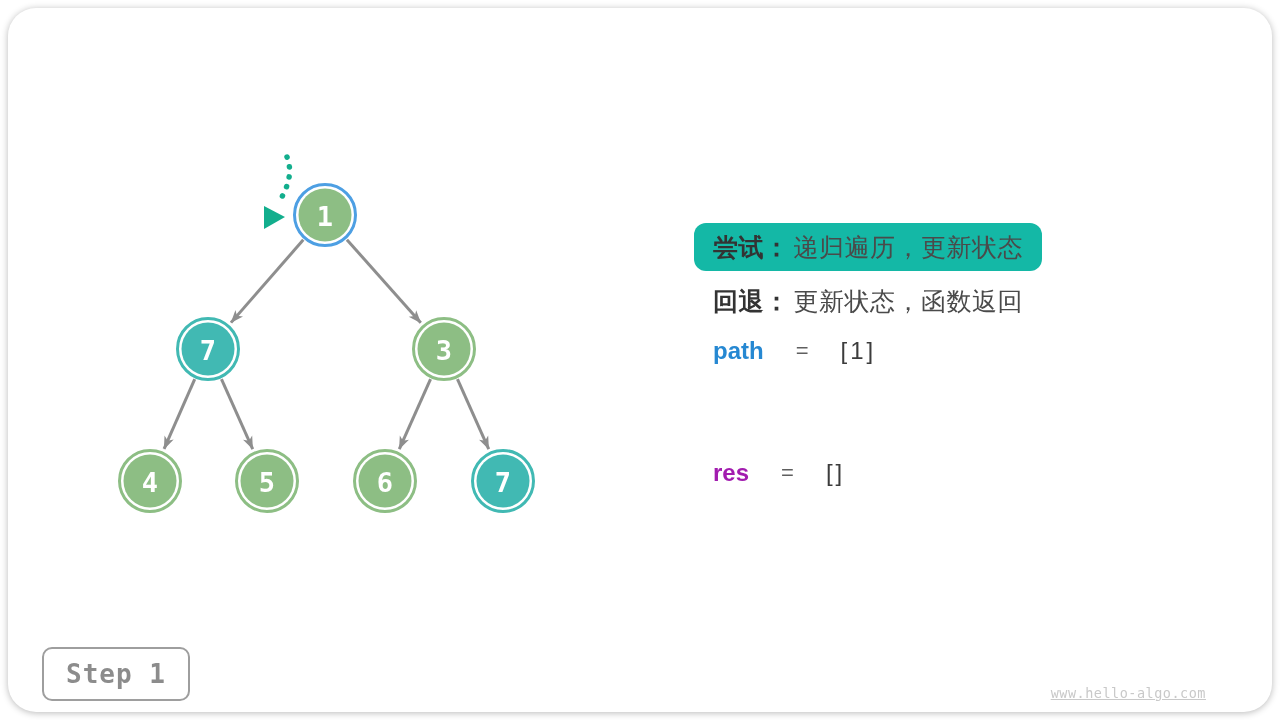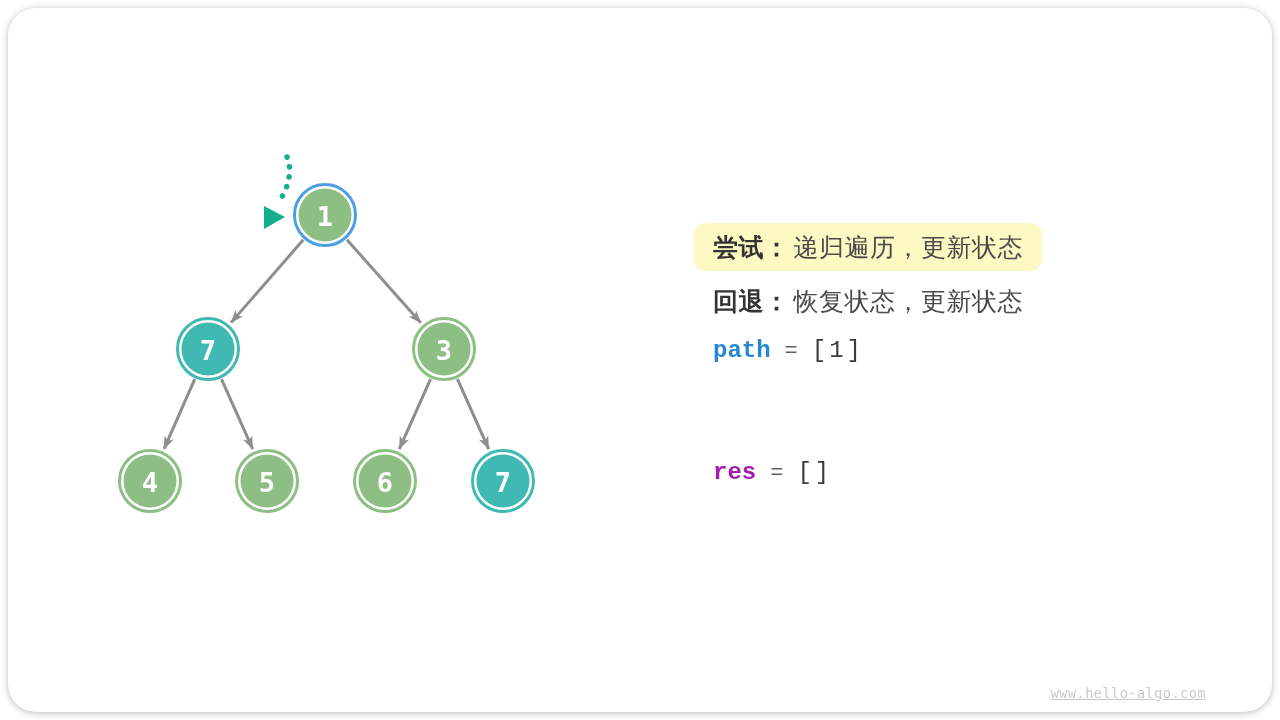--- a/index.html
+++ b/index.html
@@ -36,36 +36,36 @@
     color: #4a4a4a;
     white-space: nowrap;
     letter-spacing: 0.5px;
   }
   .anno-line .lead { font-weight: bold; color: #333333; margin-right: 4px; }
 
   .try-line {
     left: 686px; top: 215px;
     height: 48px; line-height: 48px;
     padding: 0 19px;
-    background: #fef9c3;
+    background: #14b8a6;
     border-radius: 12px;
   }
   .back-line {
     left: 705px; top: 277px;
     height: 32px; line-height: 32px;
   }
 
   .code-line {
     position: absolute;
     left: 705px;
-    font-family: Liberation Mono, monospace;
+    font-family: Liberation Sans, sans-serif;
     font-size: 24px;
     display: flex;
-    align-items: flex-end;
-    gap: 14px;
+    align-items: center;
+    gap: 32px;
     white-space: nowrap;
   }
   .code-line .var  { font-weight: bold; }
   .path-line { top: 329px; }
   .res-line  { top: 451px; }
   .path-line .var { color: #2688d2; }
   .res-line  .var { color: #a21caf; }
   .code-line .eq  { color: #5f5f5f; font-size: 22px; }
   .code-line .val { color: #3c3c3c; letter-spacing: 3px; }
 
@@ -156,30 +156,33 @@
           <text x="495" y="473" text-anchor="middle" dominant-baseline="central" dy="1.5" class="node-label">7</text>
         </g>
       </g>
   </svg>
 
   <div class="panel">
     <div class="anno-line try-line">
       <span class="lead">尝试：</span><span>递归遍历，更新状态</span>
     </div>
     <div class="anno-line back-line">
-      <span class="lead">回退：</span><span>恢复状态，更新状态</span>
+      <span class="lead">回退：</span><span>更新状态，函数返回</span>
     </div>
     <div class="code-line path-line">
       <span class="var">path</span>
       <span class="eq">=</span>
       <span class="val">[1]</span>
     </div>
     <div class="code-line res-line">
       <span class="var">res</span>
       <span class="eq">=</span>
       <span class="val">[]</span>
     </div>
   </div>
 
+  <div class="step-box">
+    <span>Step 1</span>
+  </div>
 
   <div class="watermark">www.hello-algo.com</div>
 
 </div>
 
 </body></html>

